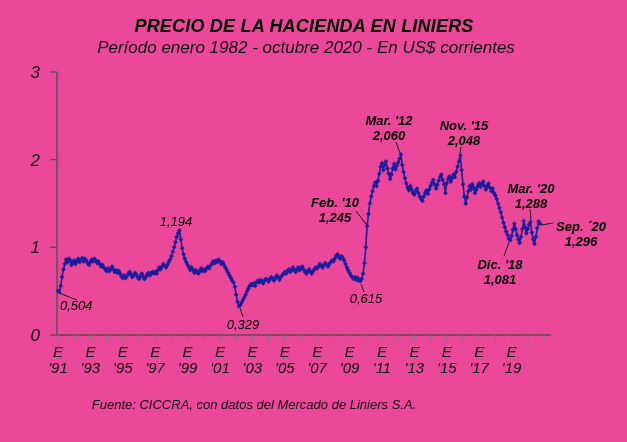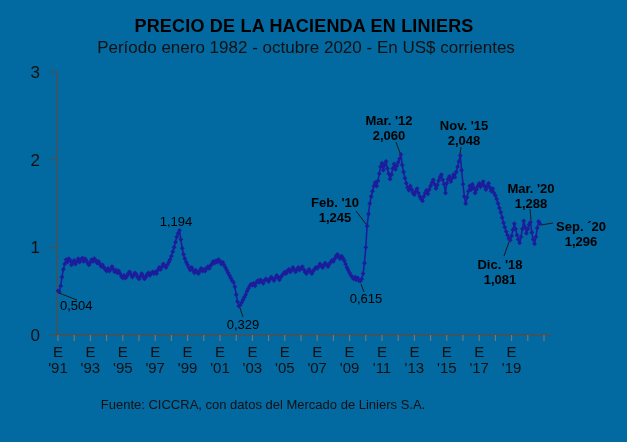--- a/index.html
+++ b/index.html
@@ -1,22 +1,22 @@
 <!DOCTYPE html>
 <html><head>
 <meta charset="utf-8">
 <style>
   html,body{margin:0;padding:0;background:#fff;}
-  .canvas{position:relative;width:627px;height:442px;background:#0369a1;overflow:hidden;
-          font-family:"Liberation Sans",sans-serif;}
+  .canvas{position:relative;width:627px;height:442px;background:#ec4899;overflow:hidden;
+          font-family:"Liberation Sans",sans-serif;font-style:italic;}
   .title{position:absolute;top:16px;left:0;width:608px;text-align:center;
          font-size:18px;font-weight:bold;color:#000;letter-spacing:.2px;}
   .subtitle{position:absolute;top:38px;left:0;width:612px;text-align:center;
             font-size:17px;color:#111;}
-  .footer{position:absolute;top:397px;left:13px;width:500px;text-align:center;
+  .footer{position:absolute;top:397px;left:4px;width:500px;text-align:center;
           font-size:13px;color:#111;}
   svg{position:absolute;top:0;left:0;}
   .ylab{font-family:"Liberation Sans",sans-serif;font-size:17px;fill:#111;}
   .xlab{font-family:"Liberation Sans",sans-serif;font-size:15px;fill:#111;}
   .ann{font-family:"Liberation Sans",sans-serif;font-size:13px;fill:#000;}
   .ann.bold{font-weight:bold;}
 </style>
 </head>
 <body>
 

